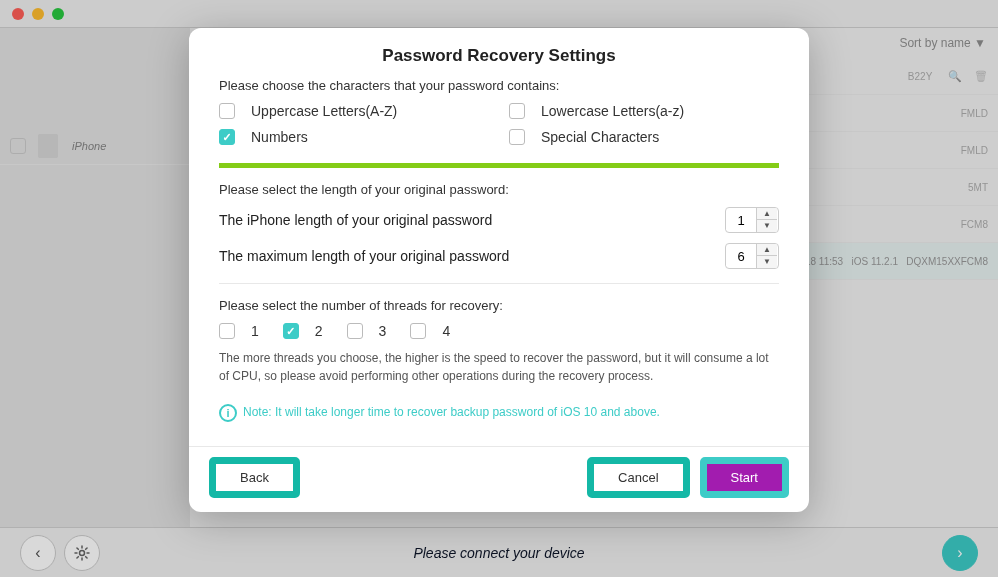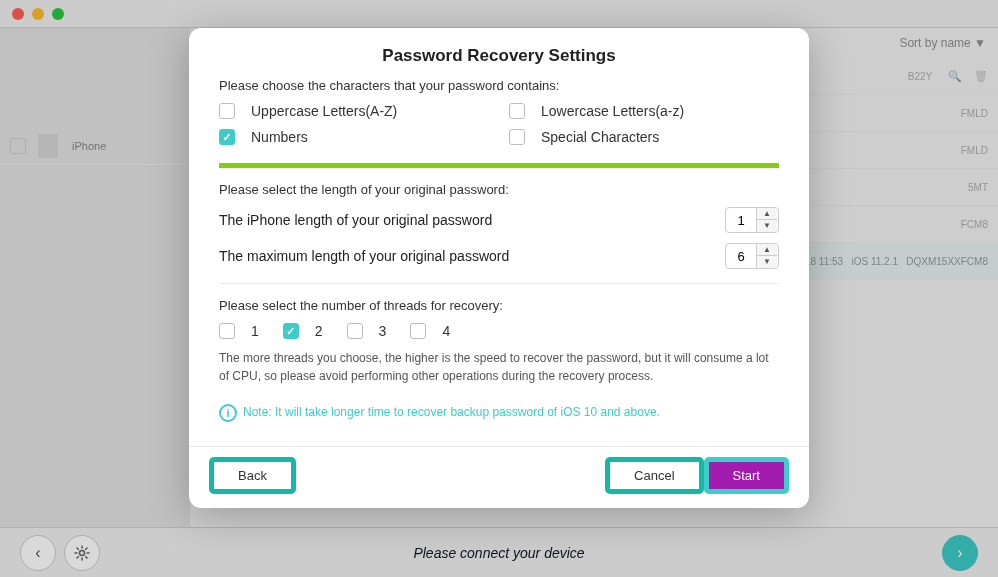--- a/index.html
+++ b/index.html
@@ -307,29 +307,30 @@
     .dialog-footer {
       display: flex;
       align-items: center;
       justify-content: space-between;
       padding: 10px 20px 14px;
       border-top: 1px solid #e8e8e8;
     }
 
     .footer-right {
       display: flex;
+      gap: 10px;
       padding-left: 48px;
     }
 
     .btn {
       padding: 6px 24px;
       border-radius: 5px;
       font-size: 13px;
       cursor: pointer;
-      border: 5px solid #14b8a6;
+      border: 7px solid #14b8a6;
       background: white;
       color: #333;
     }
 
     .btn-primary {
       background: #a21caf;
       border-color: #3dccc7;
       color: white;
     }
 
@@ -342,20 +343,21 @@
       font-size: 11px;
       color: #444;
       border-bottom: 1px solid #eee;
     }
 
     .bg-row-text {
       flex: 1;
       overflow: hidden;
       white-space: nowrap;
       text-overflow: ellipsis;
+      font-style: italic;
     }
 
     .bg-right-text {
       font-size: 10px;
       color: #888;
       margin-left: auto;
     }
   </style>
 </head>
 <body>

